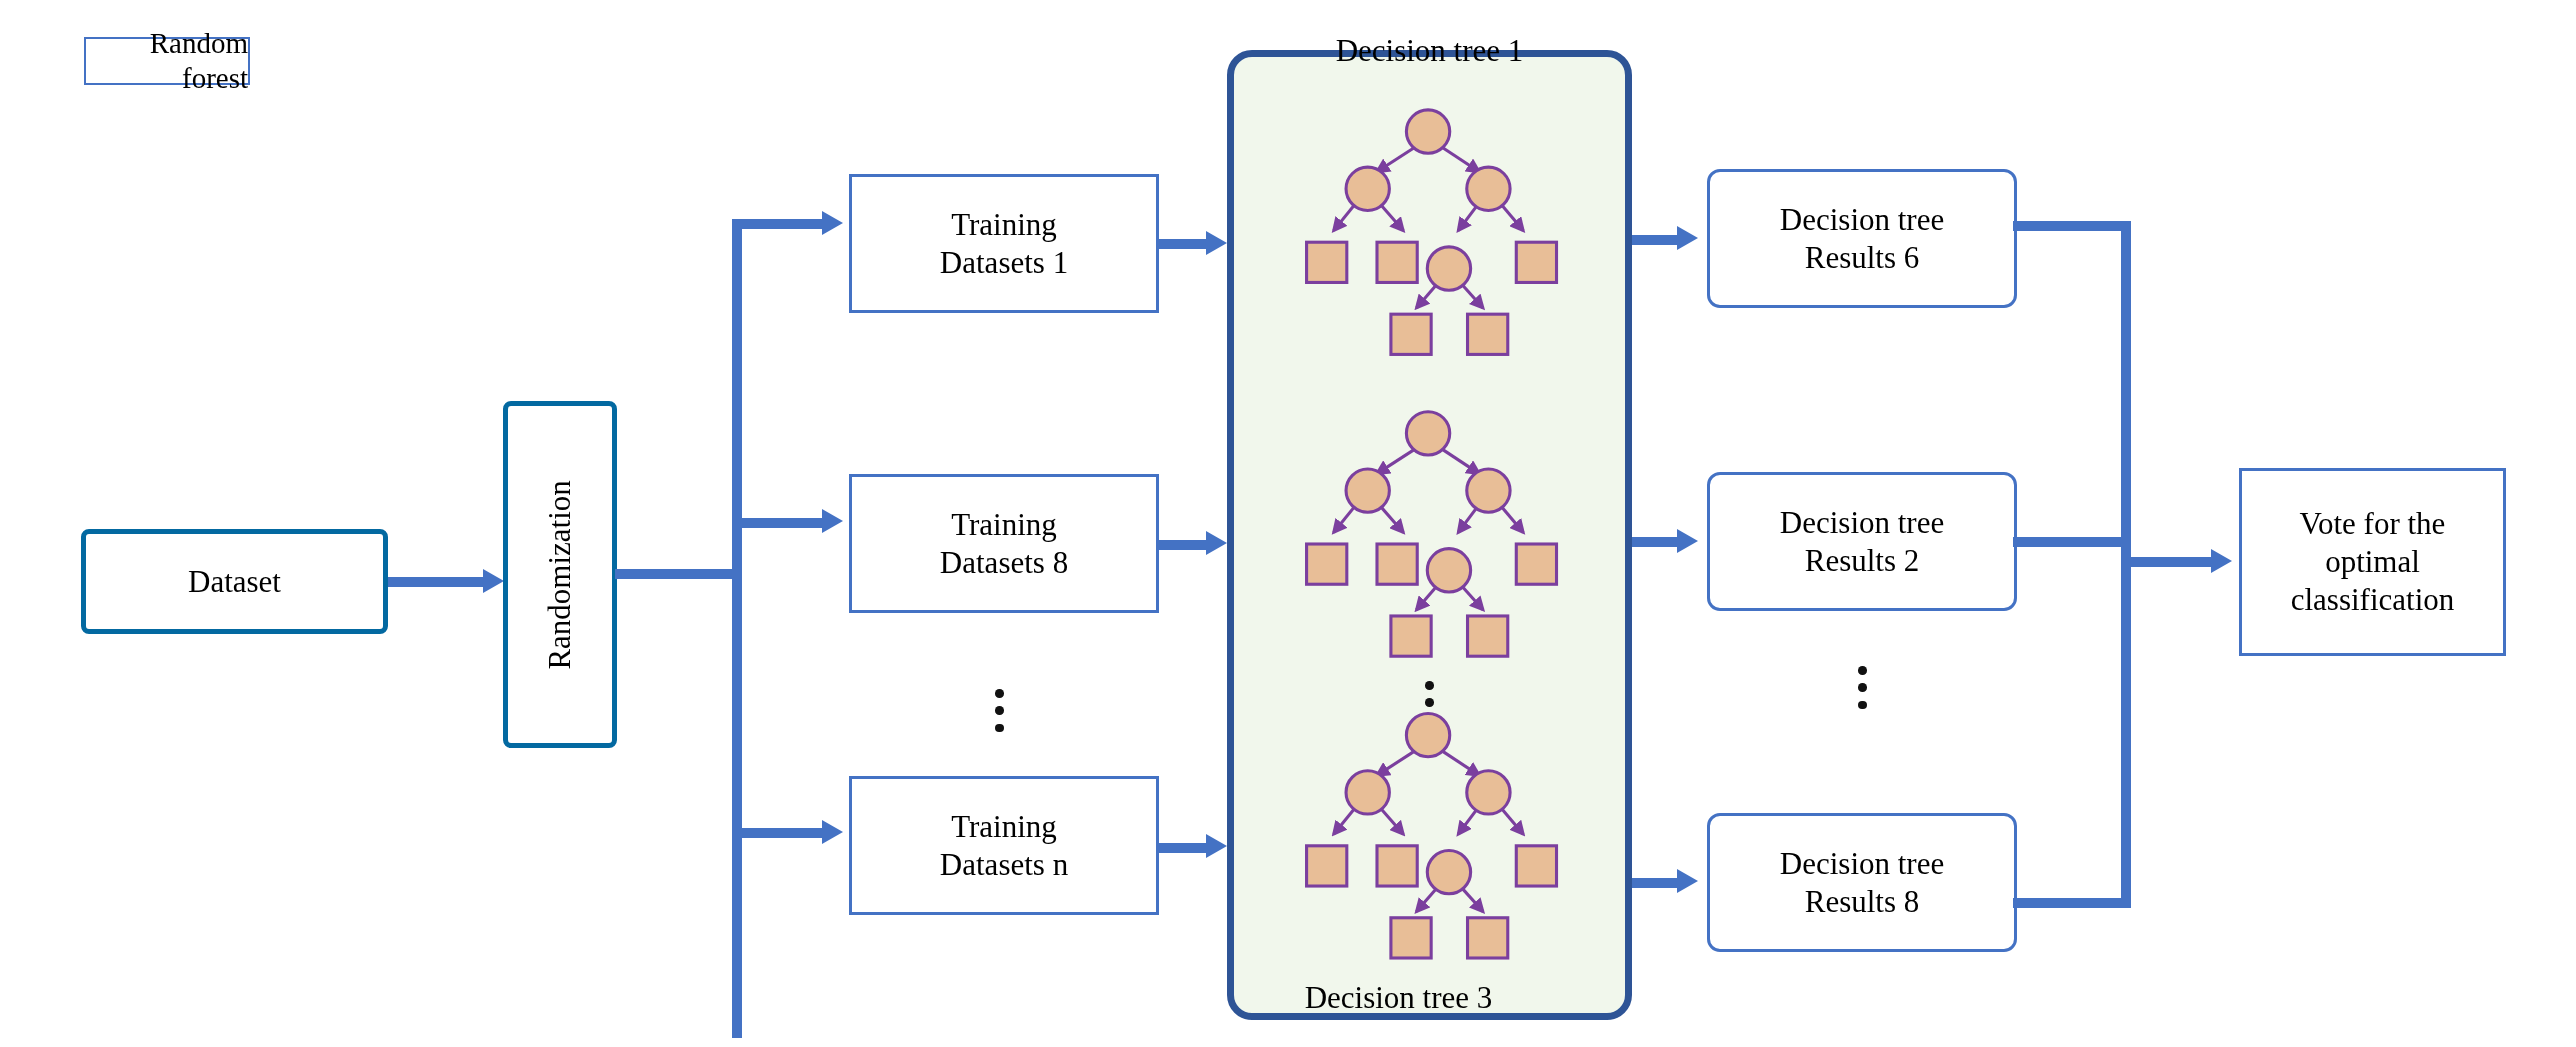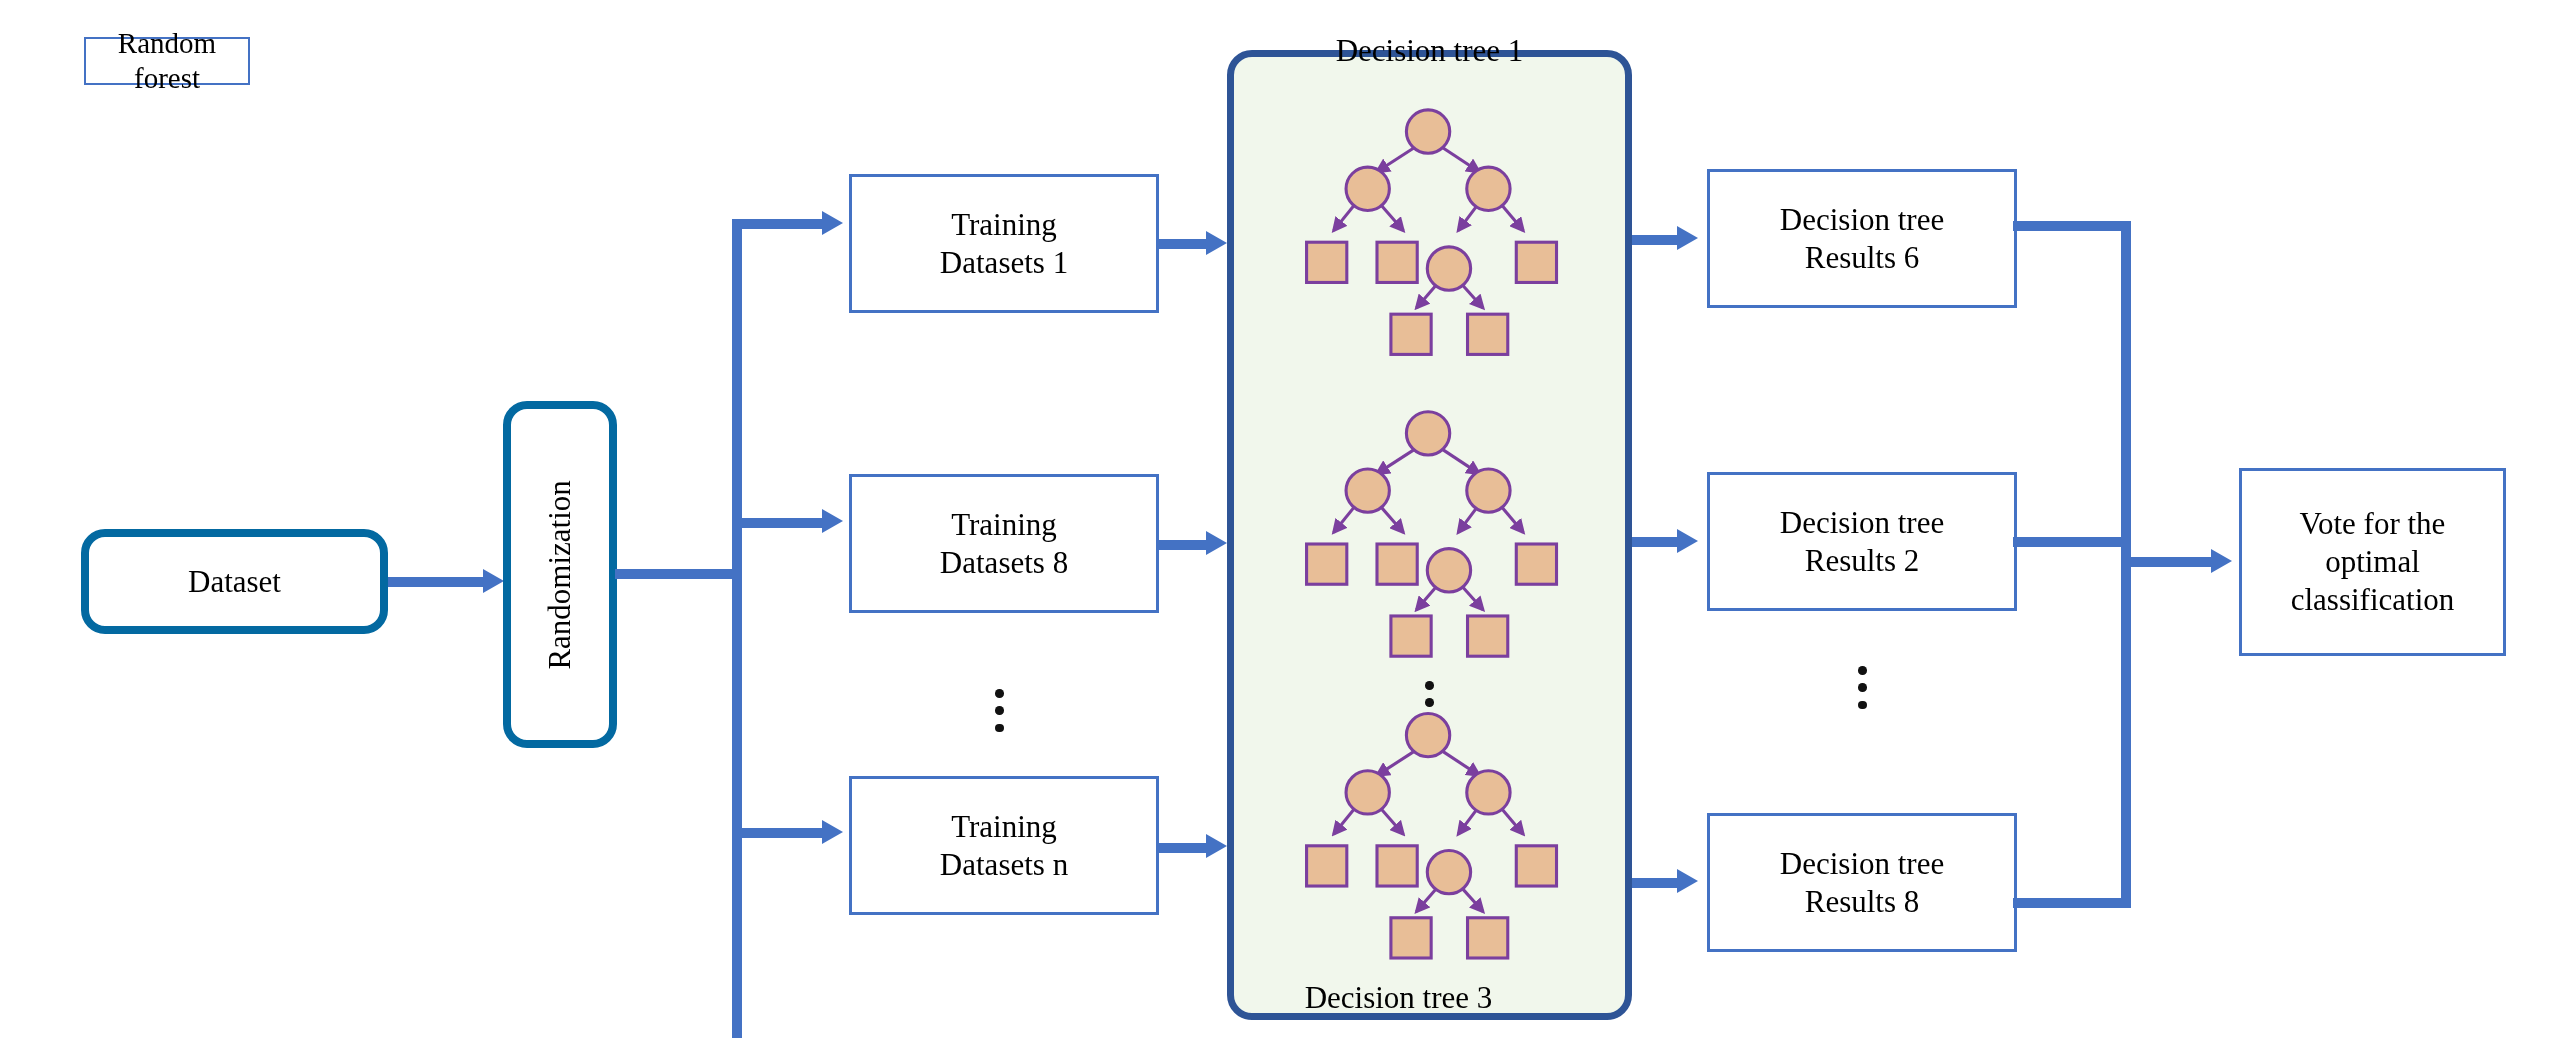--- a/index.html
+++ b/index.html
@@ -4,34 +4,34 @@
 <style>
   html,body{margin:0;padding:0;background:#ffffff;}
   body{width:2576px;height:1047px;position:relative;overflow:hidden;
        font-family:"Liberation Serif","DejaVu Serif",serif;color:#000;}
   .stage{position:absolute;left:0;top:0;width:2576px;height:1047px;}
 
   
   .box{position:absolute;box-sizing:border-box;display:flex;align-items:center;
        justify-content:center;text-align:center;line-height:1.22;background:#ffffff;}
   .box-thin{border:3.1px solid #4472C4;}
-  .box-thick{border:8px solid #0369a1;border-radius:24px;}
+  .box-thick{border:5px solid #0369a1;border-radius:8px;}
 
   #random-forest-label{left:84px;top:37px;width:166px;height:48px;
-      border:2.3px solid #4472C4;font-size:29px;}
+      border:2.3px solid #4472C4;font-size:29px;text-align:right;}
   #dataset-box{left:81px;top:529px;width:307px;height:105px;font-size:31px;}
   #randomization-box{left:503px;top:401px;width:114px;height:347px;}
   #randomization-box .vtext{transform:rotate(-90deg);white-space:nowrap;font-size:31px;}
 
   .training-box{width:310px;height:139px;font-size:31px;}
   #training-1{left:849px;top:174px;}
   #training-2{left:849px;top:474px;}
   #training-3{left:849px;top:776px;}
 
-  .result-box{width:310px;height:139px;font-size:31px;}
+  .result-box{width:310px;height:139px;font-size:31px;border-radius:13px;}
   #result-1{left:1707px;top:169px;}
   #result-2{left:1707px;top:472px;}
   #result-3{left:1707px;top:813px;}
 
   #vote-box{left:2239px;top:468px;width:267px;height:188px;font-size:31px;}
 
   
   #forest-panel{position:absolute;left:1227px;top:50px;width:405px;height:970px;
       background:#F1F7EC;border:7px solid #2E5496;border-radius:25px;box-sizing:border-box;}
 

